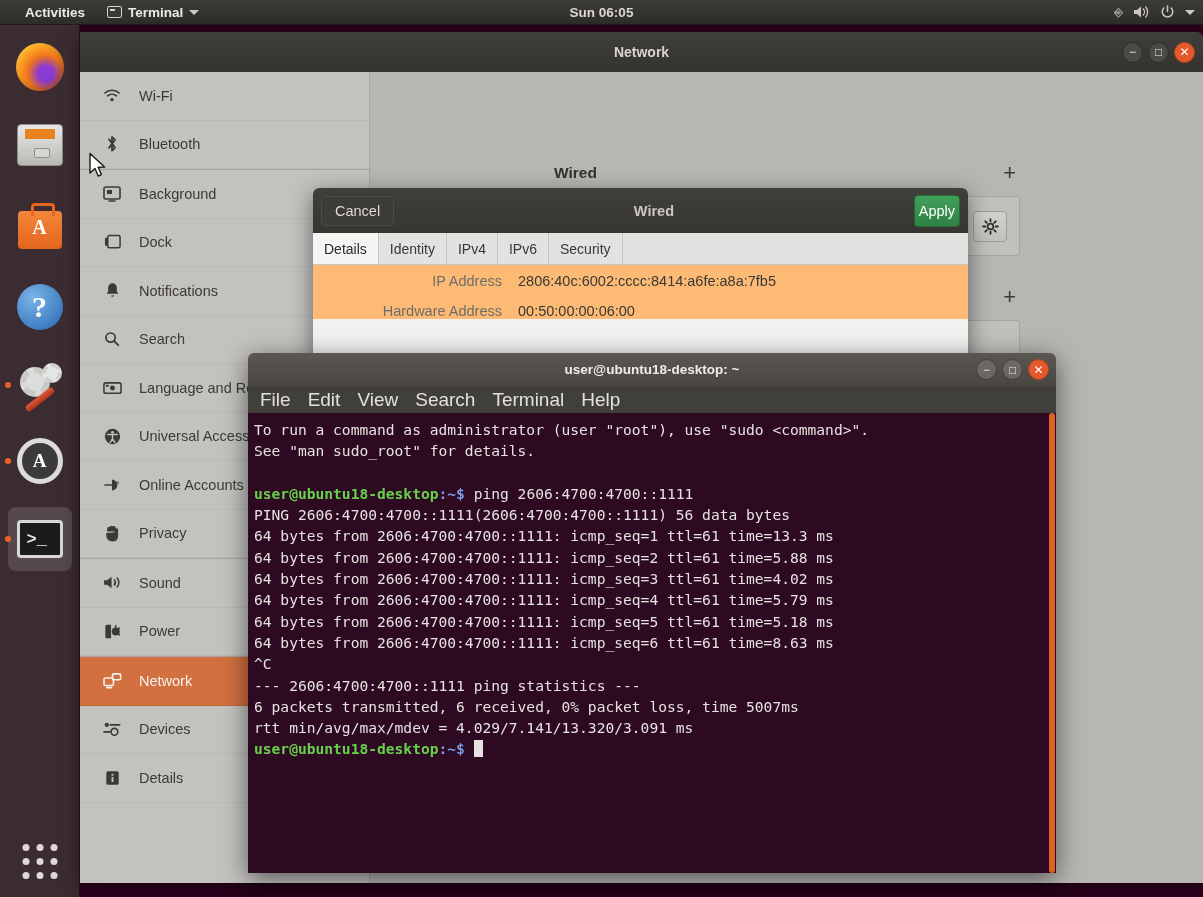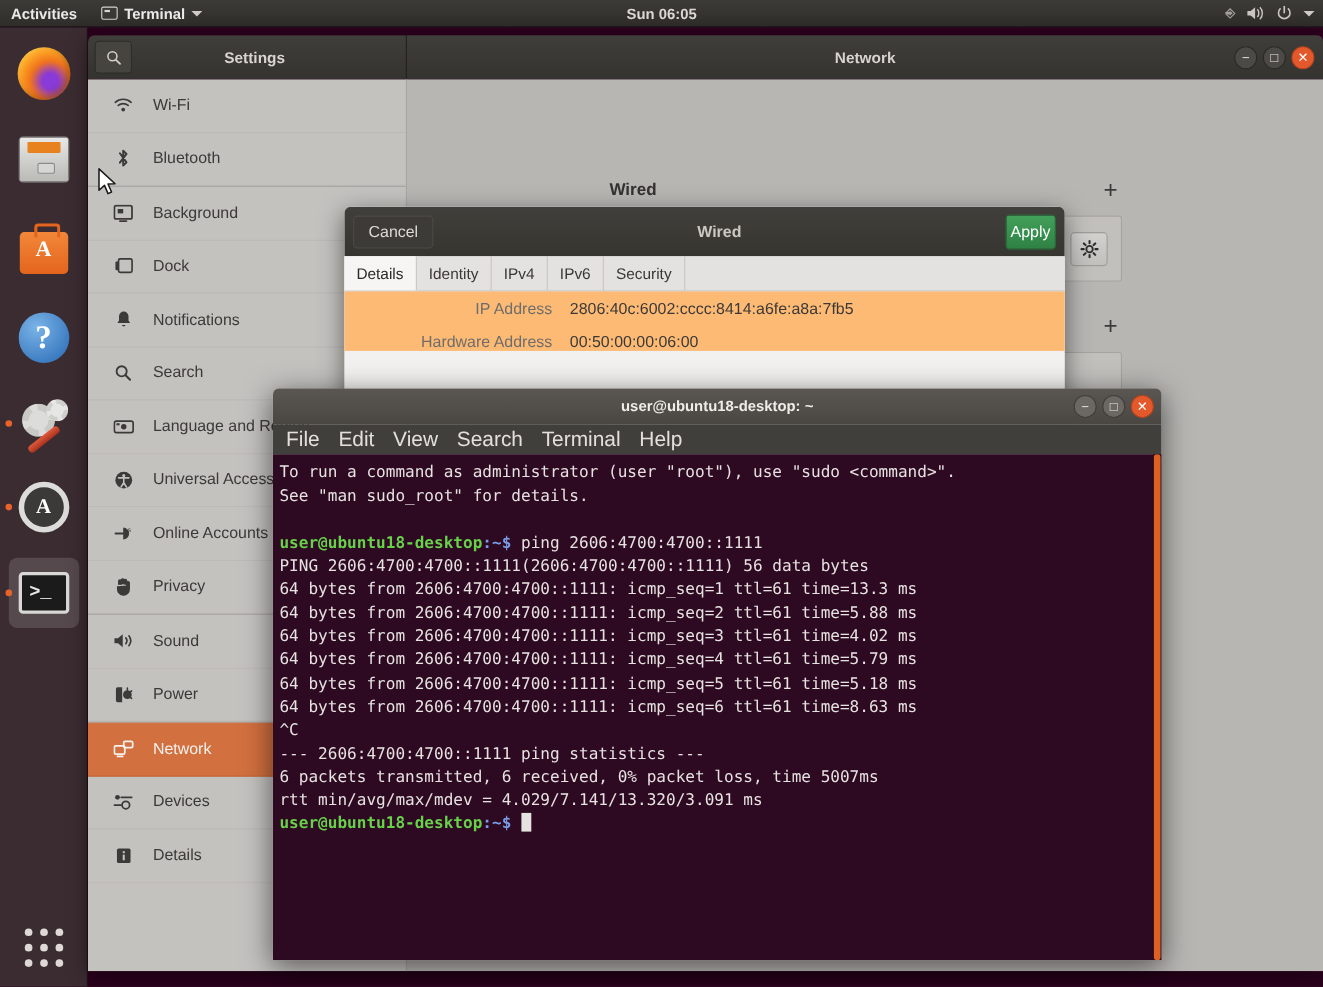--- a/index.html
+++ b/index.html
@@ -12,21 +12,21 @@
   #screen { position: relative; width: 1203px; height: 897px; background: #2c001e; }
 
   
   #topbar {
     position: absolute; left: 0; top: 0; width: 1203px; height: 25px;
     background: linear-gradient(#3c3b37, #2e2d2a);
     display: flex; align-items: center;
     color: #e4e1dd; font-size: 13.5px; font-weight: bold;
     border-bottom: 1px solid #1d1c1a;
   }
-  #topbar .activities { margin-left: 10px; color: #eceae8; }
+  #topbar .activities { margin-left: 25px; color: #eceae8; }
   #topbar .appmenu { margin-left: 22px; display: flex; align-items: center; gap: 6px; color: #eceae8; }
   #topbar .clock {
     position: absolute; left: 0; right: 0; text-align: center;
     color: #dcd8d4; font-weight: bold; pointer-events: none;
   }
   #topbar .tray {
     position: absolute; right: 8px; display: flex; align-items: center; gap: 10px;
     color: #c9c5c1;
   }
   .term-mini-icon {
@@ -344,29 +344,20 @@
         <span></span>
       <span></span>
         <span></span>
         <span></span>
     </div>
   </div>
 
   <div id="settings-window">
 
     <div id="settings-titlebar">
-      <div id="settings-side-title">
-        <div class="searchbtn">
-          <svg width="15" height="15" viewBox="0 0 16 16">
-            <circle cx="6.6" cy="6.6" r="4.4" stroke="#d3cfcb" stroke-width="1.5" fill="none"></circle>
-            <path d="M10 10l4 4" stroke="#d3cfcb" stroke-width="1.7" stroke-linecap="round"></path>
-          </svg>
-        </div>
-        <div class="title">Settings</div>
-      </div>
       <div id="settings-main-title">
         <div class="title">Network</div>
         <div class="wbtns">
           <div class="wbtn">−</div>
           <div class="wbtn">□</div>
           <div class="wbtn close">✕</div>
         </div>
       </div>
     </div>
 

